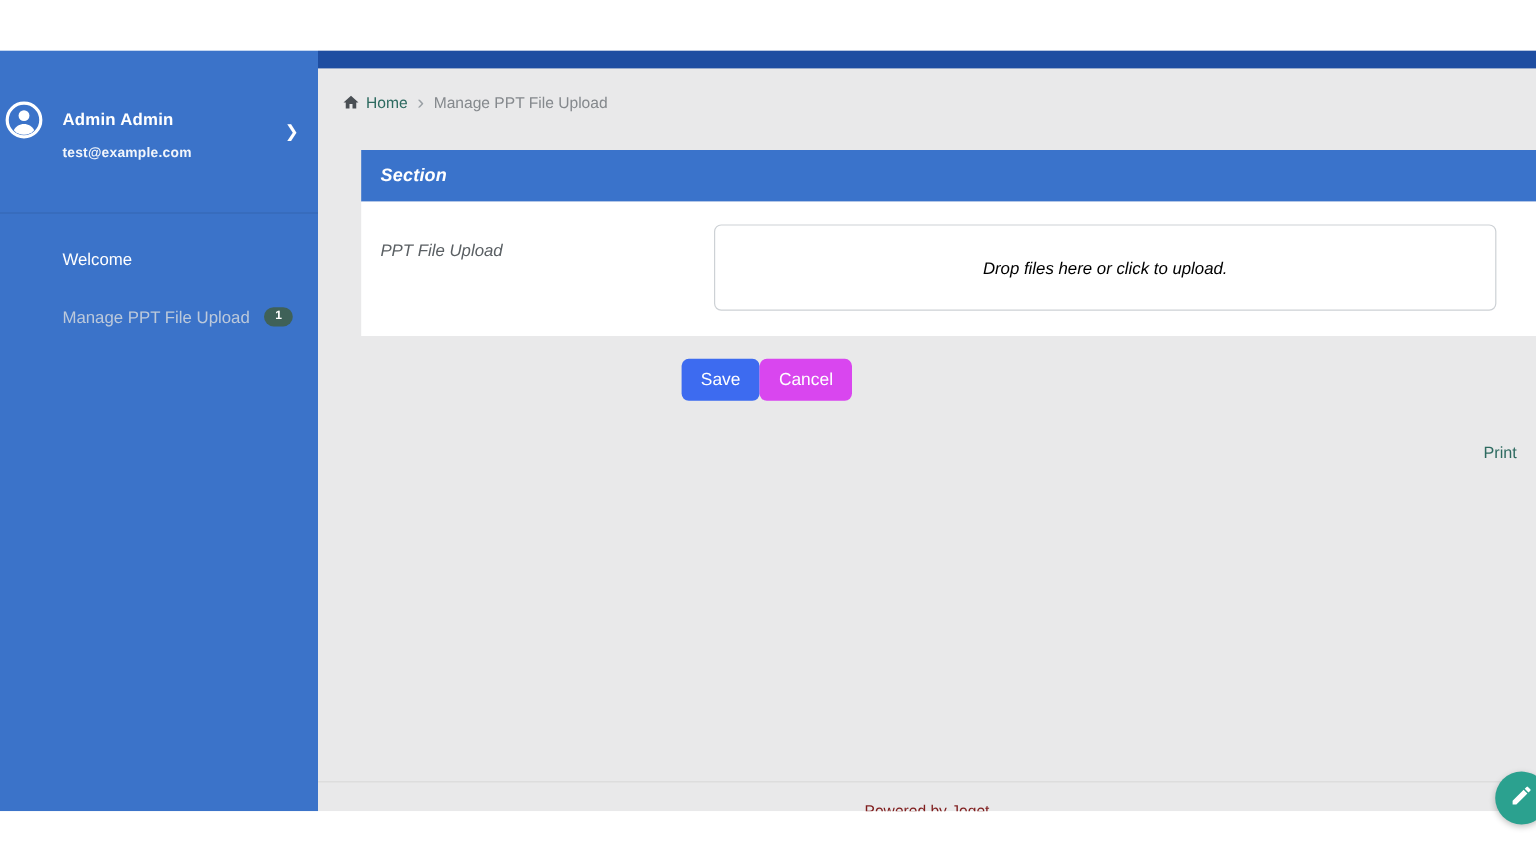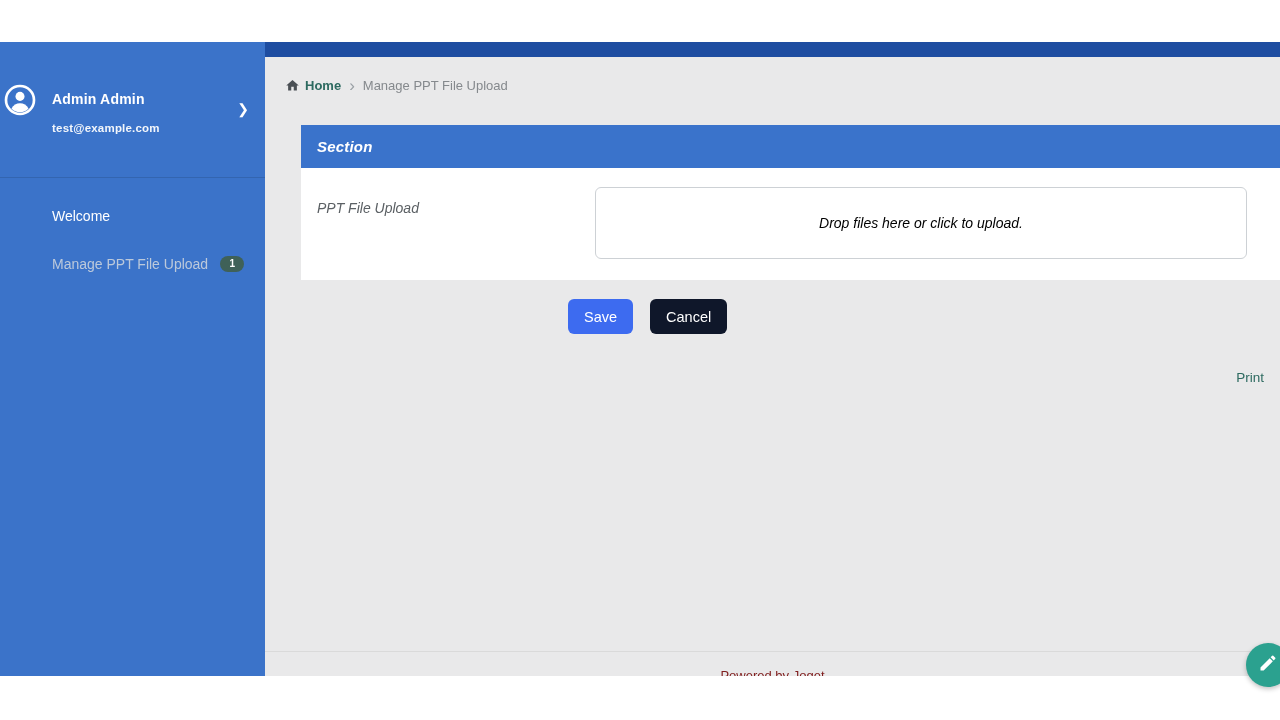--- a/index.html
+++ b/index.html
@@ -24,40 +24,40 @@
   .menu-item.active-white { color:#ffffff; }
   .menu-item.muted { color:#bcc9db; }
   .badge { display:inline-block; margin-left:12px; min-width:24px; height:16px; line-height:16px;
     background:#3f6158; color:#ffffff; border-radius:8px; font-size:10px; font-weight:700; text-align:center; padding:0 7px; }
 
   
   .main { position:absolute; left:265px; top:0; width:1015px; height:100%; background:#e9e9ea; }
   .topbar { position:absolute; left:0; top:0; width:100%; height:15px; background:#1e4da1; }
 
   .breadcrumb { position:absolute; left:20px; top:36px; display:flex; align-items:center; font-size:13px; }
-  .breadcrumb .home-link { display:flex; align-items:center; color:#2d6a60; font-weight:700; cursor:pointer; text-decoration:none; }
+  .breadcrumb .home-link { display:flex; align-items:center; color:#2d6a60; font-weight:400; cursor:pointer; text-decoration:none; }
   .breadcrumb .home-icon { width:15px; height:15px; margin-right:5px; }
   .breadcrumb .sep { color:#9aa0a5; margin:0 8px; font-size:17px; line-height:13px; }
   .breadcrumb .current { color:#85898d; }
 
   .section-card { position:absolute; left:36px; top:83px; width:1061px;font-style:italic; }
   .section-header { height:43px; background:#3a73cb; color:#ffffff; display:flex; align-items:center;
     padding-left:16px; font-size:15px; font-weight:700; letter-spacing:.2px; }
   .section-body { position:relative; background:#ffffff; height:112px; }
   .field-label { position:absolute; left:16px; top:32px; font-size:14px; color:#5b6064; }
   .dropzone { position:absolute; left:294px; top:19px; width:652px; height:72px; background:#ffffff;
     border:1px solid #cdd1d5; border-radius:6px; display:flex; align-items:center; justify-content:center;
     cursor:pointer; }
   .dropzone-text { font-size:14px; color:#000000; }
 
-  .btn-row { position:absolute; left:303px; top:257px; display:flex; gap:17px; }
+  .btn-row { position:absolute; left:303px; top:257px; display:flex; }
   .btn { border:none; border-radius:6px; height:35px; color:#ffffff; font-size:14.5px;
     font-family:"Liberation Sans","DejaVu Sans",sans-serif; cursor:pointer; padding:0 16px; }
   .btn-save { background:#3d6bf0; }
-  .btn-cancel { background:#0f172a; }
+  .btn-cancel { background:#d946ef; }
 
   .print-link { position:absolute; right:16px; top:328px; color:#2d6a60; font-size:13.5px; cursor:pointer; }
 
   .footer-divider { position:absolute; left:0; top:609px; width:100%; border-top:1px solid #dadada; }
   .footer-text { position:absolute; left:0; top:626px; width:100%; text-align:center;
     font-size:13px; color:#7f1d1d; }
 
   
   .fab { position:absolute; left:1246px; top:643px; width:44px; height:44px; border-radius:50%;
     background:#2ba18f; display:flex; align-items:center; justify-content:center;

